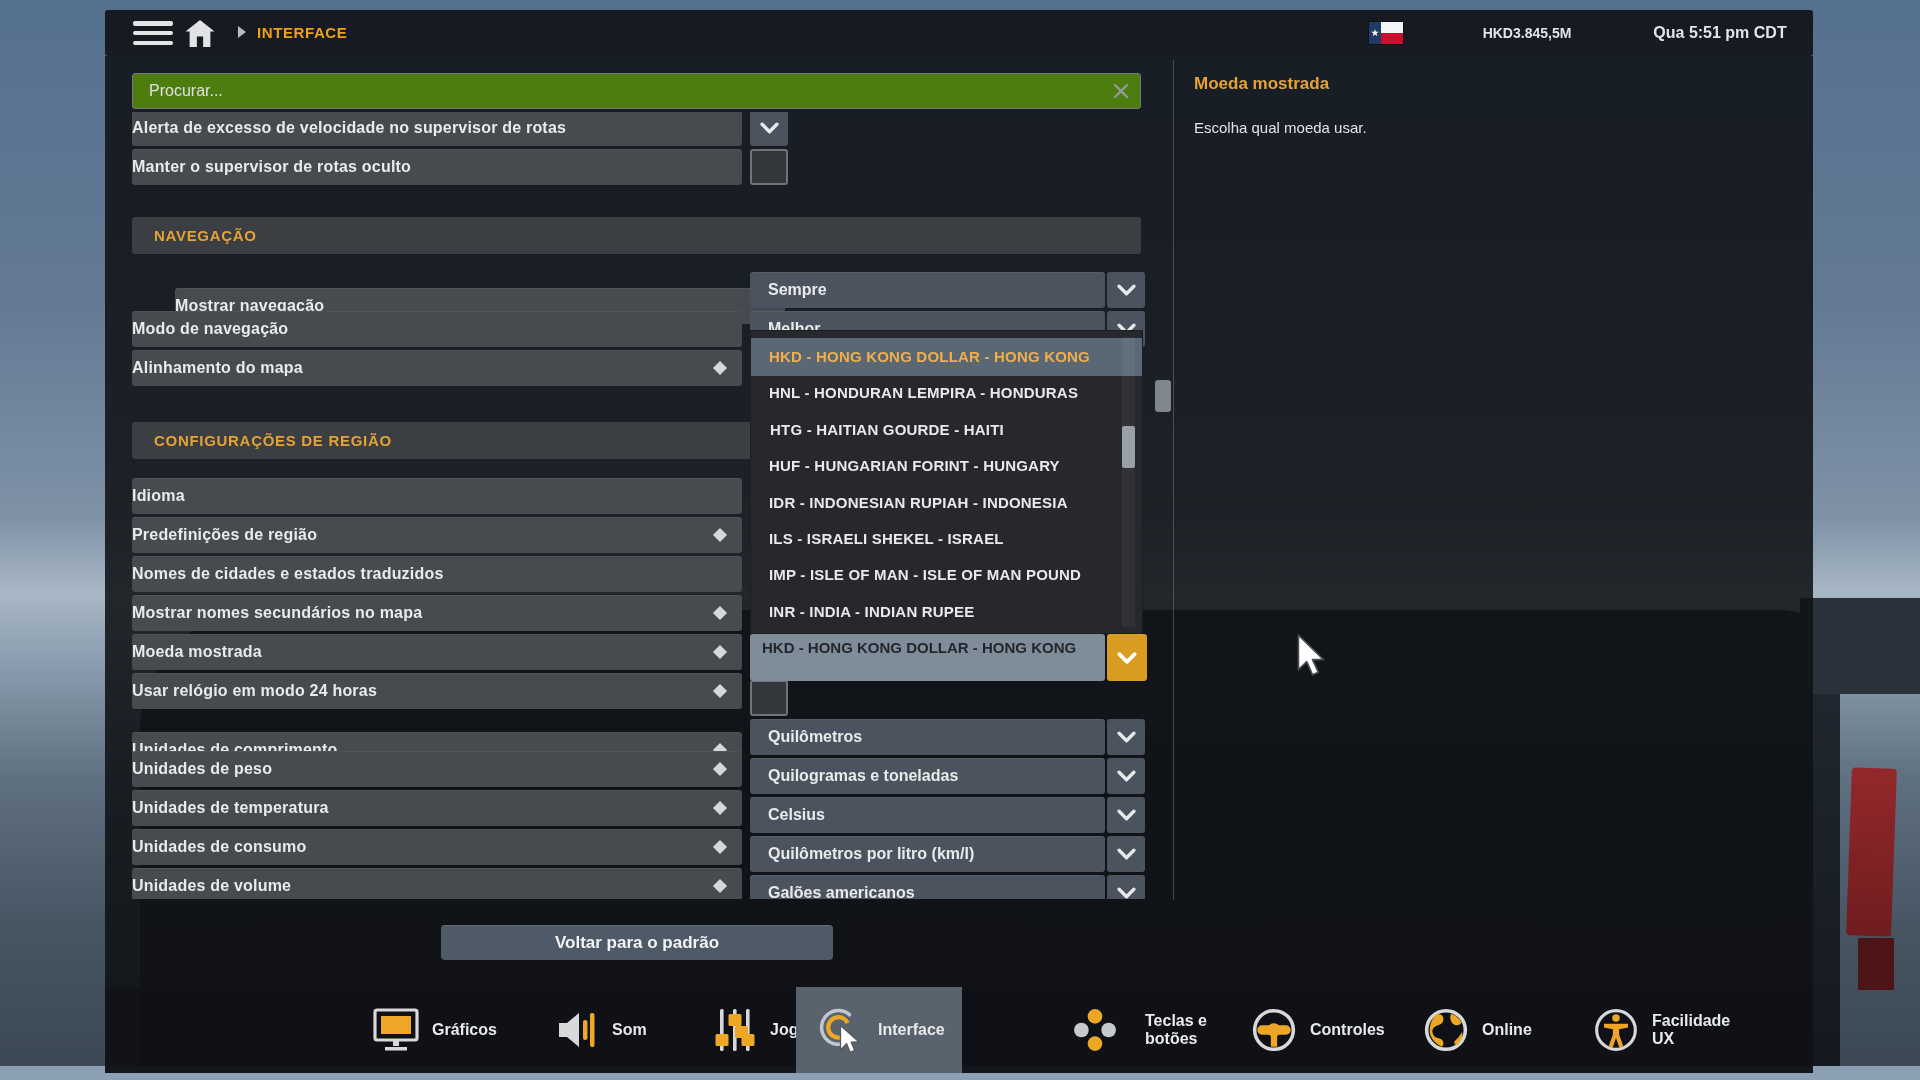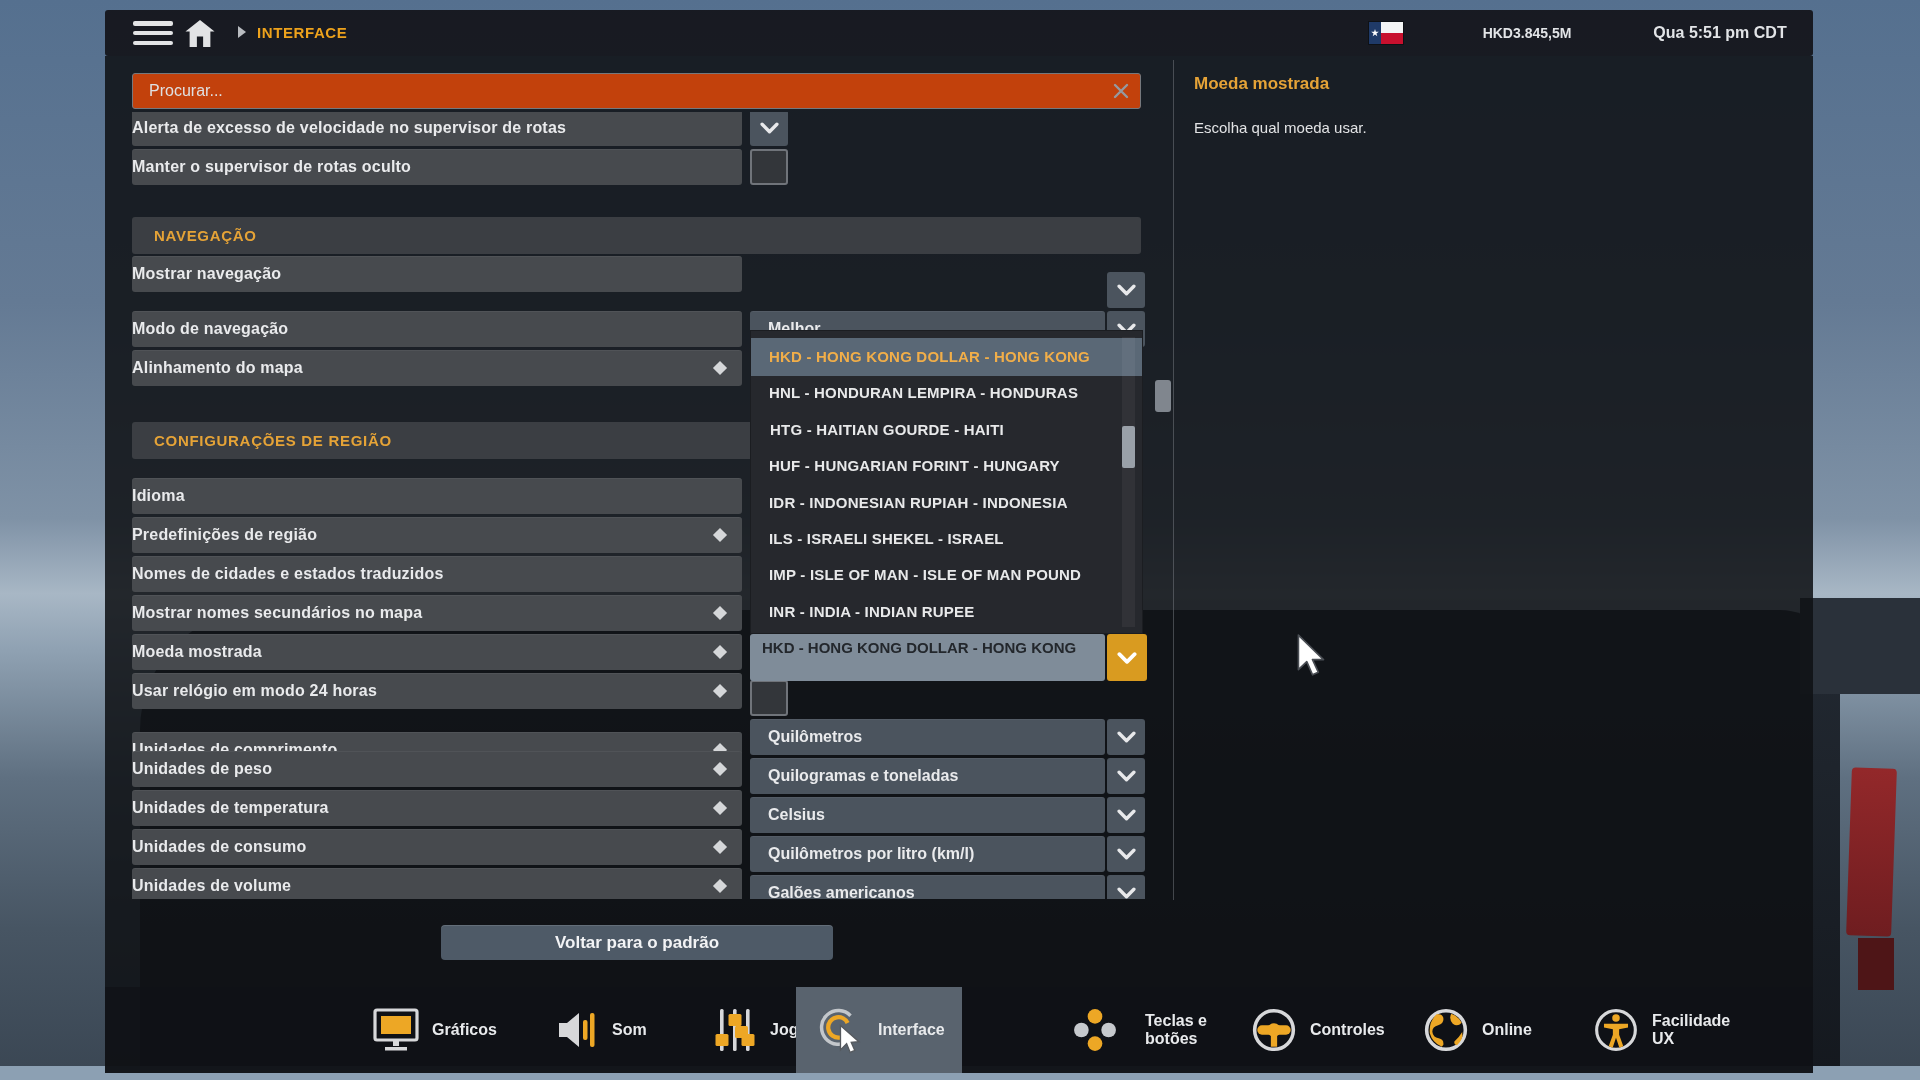--- a/index.html
+++ b/index.html
@@ -32,21 +32,21 @@
   .flag .bands div:first-child { flex:1; background:#f4f5f6; }
   .flag .bands div:last-child { flex:1; background:#c8102e; }
   .money { left:1352px; top:0; width:140px; height:46px; line-height:46px; text-align:center; color:#e2e4e7; font-size:14px; font-weight:700; }
   .clock { left:1535px; top:0; width:160px; height:46px; line-height:46px; text-align:center; color:#e2e4e7; font-size:16px; font-weight:700; }
 
   
   .panel { left:105px; top:56px; width:1708px; height:931px; background:rgba(15,17,21,.87); }
   .divider { left:1173px; top:60px; width:1px; height:840px; background:rgba(130,136,143,.45); }
 
   
-  .search { left:132px; top:73px; width:1009px; height:36px; background:#c2410c; border:1px solid #75787d; border-radius:3px; display:flex; align-items:center; }
+  .search { left:132px; top:73px; width:1009px; height:36px; background:#4d7c0f; border:1px solid #75787d; border-radius:3px; display:flex; align-items:center; }
   .search input { flex:1; background:transparent; border:none; outline:none; color:#e3e4e6; font-size:16px; font-family:inherit; padding:0 16px; }
   .search input::placeholder { color:#dfe0e2; opacity:1; }
   .search .clear { width:30px; height:30px; margin-right:4px; display:flex; align-items:center; justify-content:center; cursor:pointer; }
 
   
   .rows-clip { left:105px; top:112px; width:1068px; height:787px; overflow:hidden; }
   .srow { position:absolute; left:27px; width:610px; height:36px; background:#474a4e; border-radius:3px; box-shadow:inset 0 1px 0 rgba(255,255,255,.05); display:flex; align-items:center; }
   .srow .lbl { color:#e9eaec; font-size:16px; font-weight:700; letter-spacing:.2px; white-space:nowrap; }
   .diamond { position:absolute; right:17px; top:13px; width:10px; height:10px; background:#d5d7d9; transform:rotate(45deg); }
   .shead { position:absolute; left:27px; width:1009px; height:37px; background:#3b3e43; border-radius:3px; color:#e5a337; font-size:15px; font-weight:700; letter-spacing:.7px; line-height:37px; padding-left:22px; }
@@ -156,23 +156,24 @@
     <div class="arrbtn" style="top: -2px;">
       <svg width="19" height="12" viewBox="0 0 18 11">
         <polyline points="2,2 9,9 16,2" fill="none" stroke="#e8e9eb" stroke-width="3.2" stroke-linecap="round" stroke-linejoin="round"></polyline>
       </svg>
     </div>
     <div class="srow" style="top: 37px;">
       <span class="lbl">Manter o supervisor de rotas oculto</span>
     </div>
     <div class="chk" style="top: 37px;"></div>
     <div class="shead" style="top: 105px;">NAVEGAÇÃO</div>
-    <div class="srow" style="top: 144px;">
+    <div class="srow" style="top: 176px; margin-left: 43px;">
       <span class="lbl">Mostrar navegação</span>
     </div>
+    <div class="selval" style="top: 160px;">Sempre</div>
     <div class="selbtn" style="top: 160px;">
       <svg width="19" height="12" viewBox="0 0 18 11">
         <polyline points="2,2 9,9 16,2" fill="none" stroke="#e8e9eb" stroke-width="3.2" stroke-linecap="round" stroke-linejoin="round"></polyline>
       </svg>
     </div>
     <div class="srow" style="top: 199px;">
       <span class="lbl">Modo de navegação</span>
     </div>
     <div class="selval" style="top: 199px;">Melhor</div>
     <div class="selbtn" style="top: 199px;">

